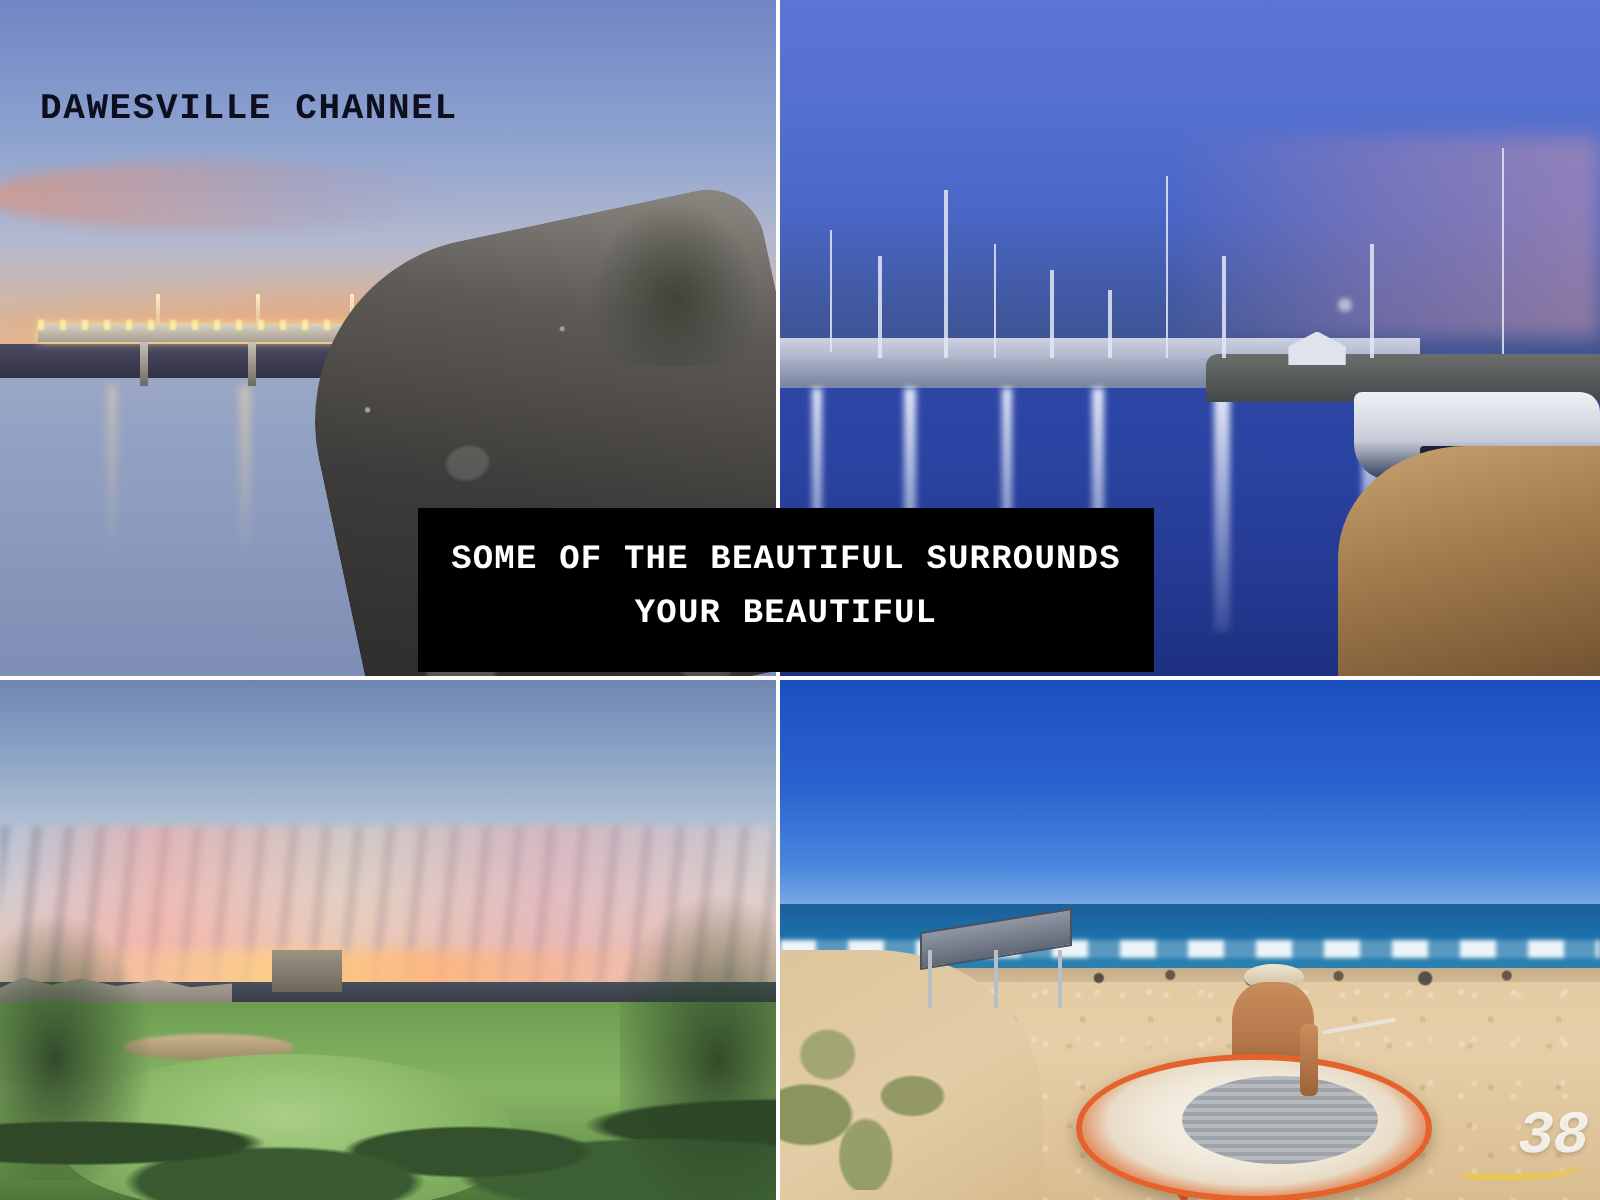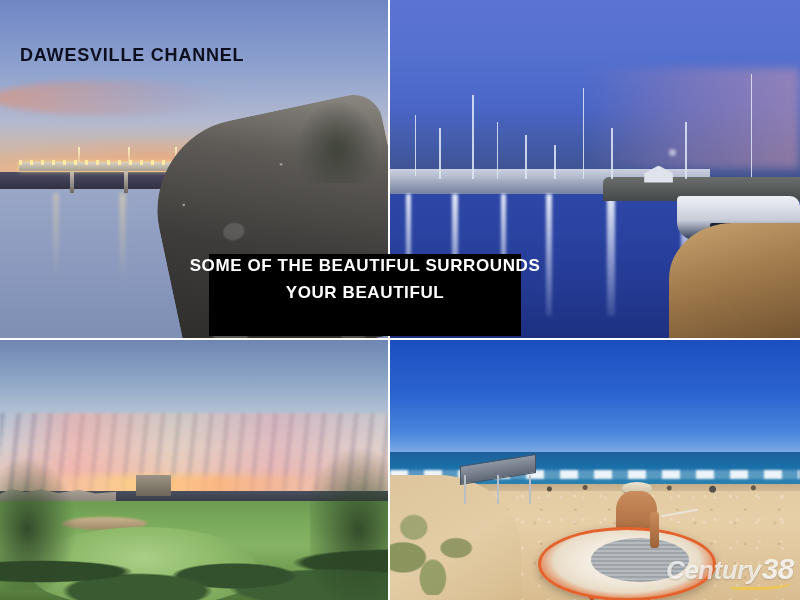--- a/index.html
+++ b/index.html
@@ -6,21 +6,21 @@
     margin: 0;
     padding: 0;
     background: #000;
   }
   #canvas {
     position: relative;
     width: 800px;
     height: 600px;
     overflow: hidden;
     background: #0b1020;
-    font-family: Liberation Sans, sans-serif;
+    font-family: Liberation Mono, monospace;
   }
 
   
   .panel {
     position: absolute;
     overflow: hidden;
   }
   .layer { position: absolute; }
 
   
@@ -389,26 +389,26 @@
     font-size: 18px;
     letter-spacing: 0.8px;
     white-space: nowrap;
   }
   #label-dawesville { left: 20px;  top: 45px; }
 
   
   #center-banner {
     position: absolute;
     left: 209px; top: 254px;
-    width: 312px; height: 82px;
+    width: 368px; height: 82px;
     background: #000000;
     display: flex;
     flex-direction: column;
     align-items: center;
-    justify-content: flex-start;
+    justify-content: center;
     gap: 2px;
   }
   #center-banner .bline {
     color: #ffffff;
     font-size: 17px;
     font-weight: bold;
     letter-spacing: 0.6px;
     line-height: 1.45;
     white-space: nowrap;
   }
@@ -567,18 +567,17 @@
   <div class="gap-v"></div>
   <div class="gap-h-left"></div>
   <div class="gap-h-right"></div>
 
   <div id="center-banner">
     <div class="bline">SOME OF THE BEAUTIFUL SURROUNDS</div>
     <div class="bline">YOUR BEAUTIFUL</div>
   </div>
 
   <div id="watermark">
-    <span class="wm-brand">Century</span>
     <span class="wm-21">38</span>
     <span class="wm-swoosh"></span>
   </div>
 
 </div>
 
 </body></html>

